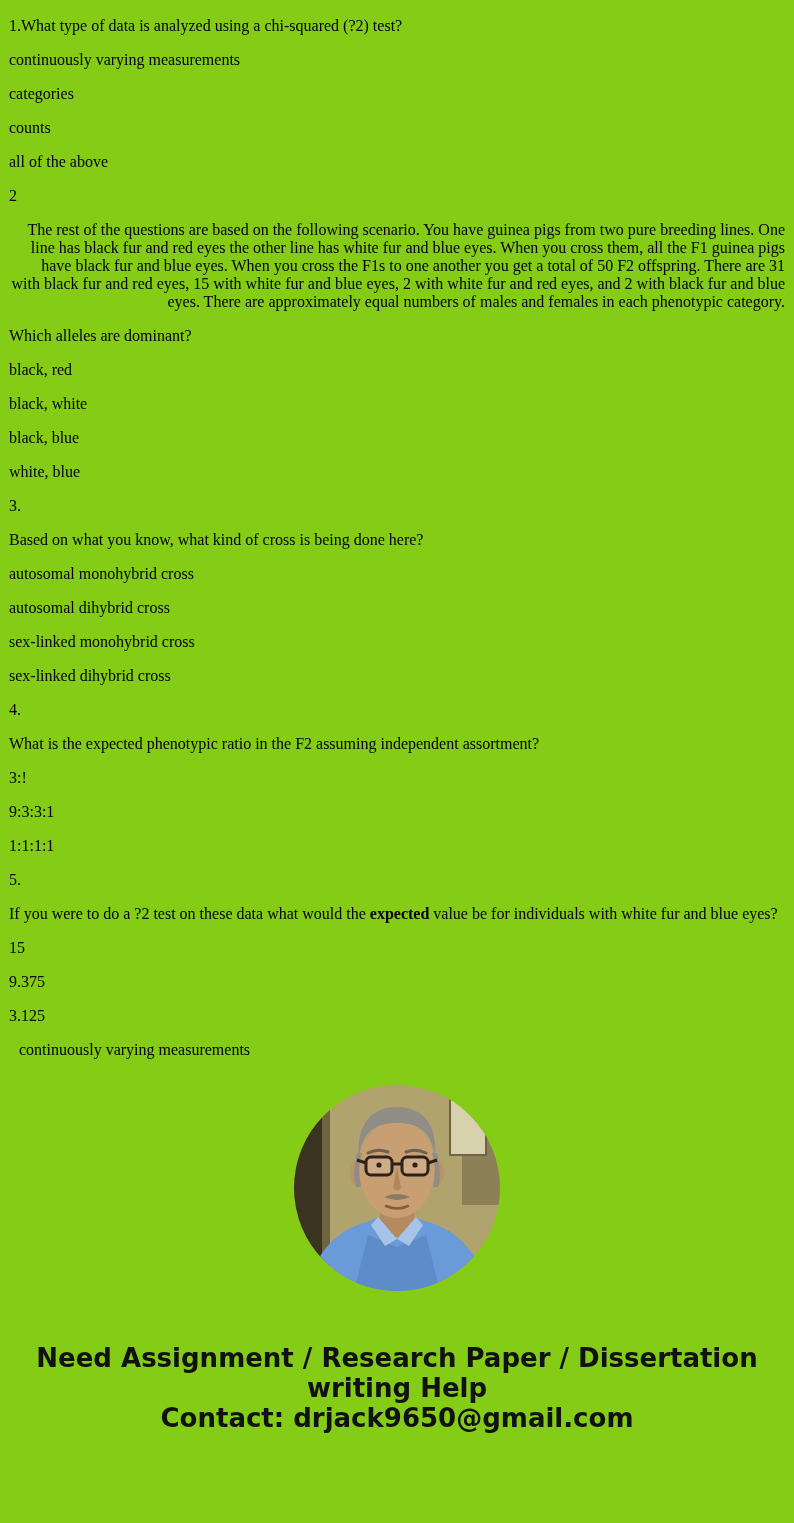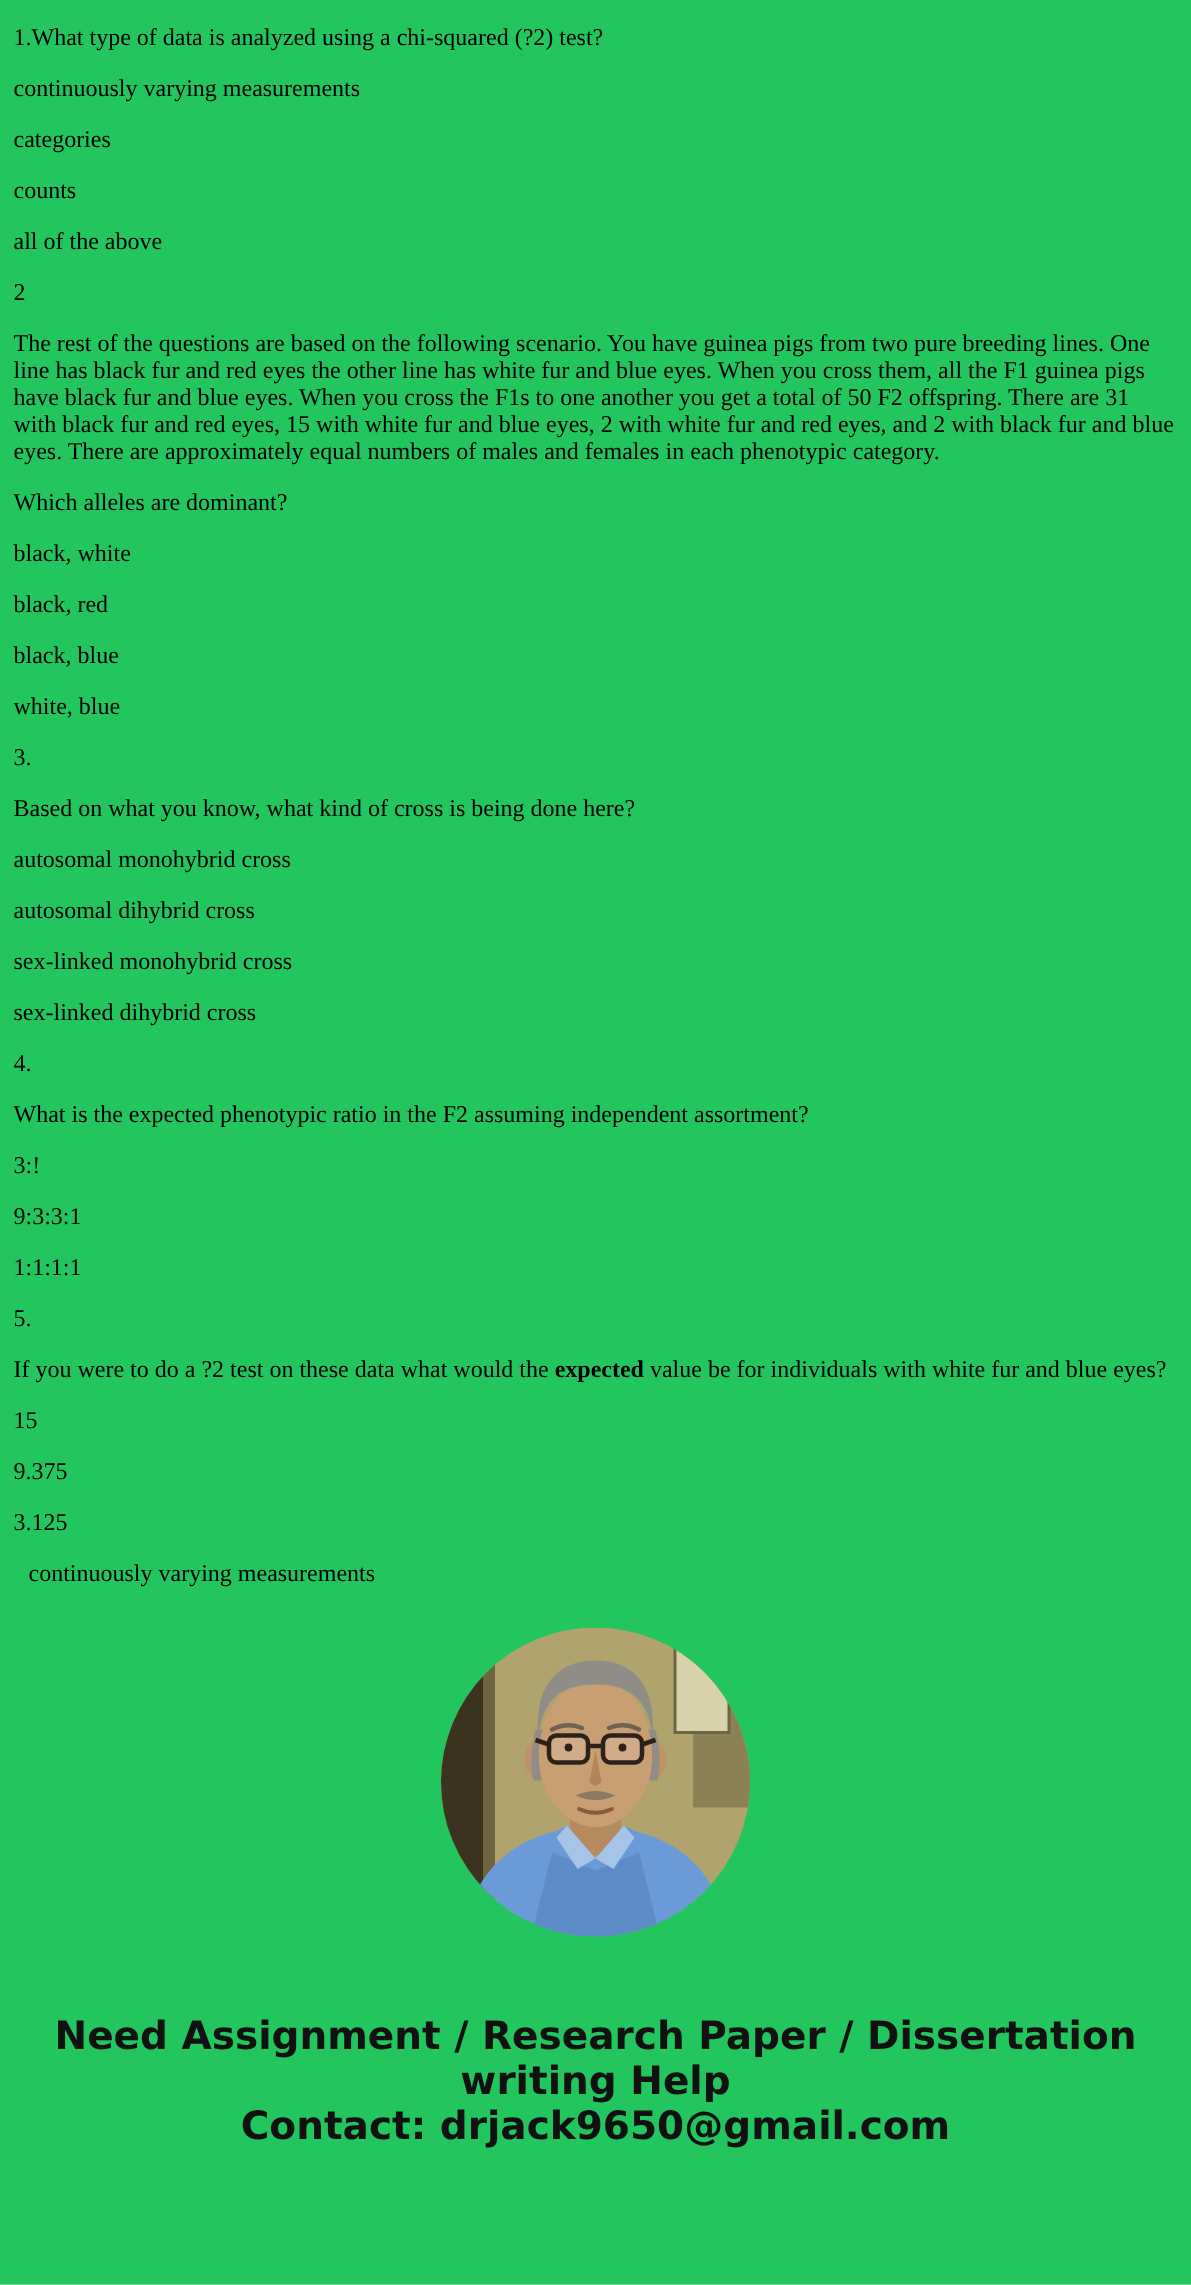--- a/index.html
+++ b/index.html
@@ -5,32 +5,32 @@
   html, body {
     margin: 0;
     padding: 0;
     background: #ffffff;
     color: #000000;
   }
   .page {
     width: 794px;
     min-height: 1523px;
     margin: 0 auto;
-    background: #22c55e;
+    background: #84cc16;
     box-sizing: border-box;
     padding: 1px 9px 20px 9px;
     font-family: "Liberation Serif", serif;
     font-size: 16px;
     line-height: 18px;
   }
   .page p {
     margin: 16px 0;
   }
   .scenario {
-    text-align: left;
+    text-align: right;
   }
   .highlighted-answer {
     margin-left: 10px !important;
   }
   .portrait-wrap {
     margin-top: 26px;
     text-align: center;
   }
   .portrait-wrap svg {
     display: inline-block;
@@ -59,22 +59,22 @@
   <p>continuously varying measurements</p>
   <p>categories</p>
   <p>counts</p>
   <p>all of the above</p>
 
   <p>2</p>
 
   <p class="scenario">The rest of the questions are based on the following scenario. You have guinea pigs from two pure breeding lines. One line has black fur and red eyes the other line has white fur and blue eyes. When you cross them, all the F1 guinea pigs have black fur and blue eyes. When you cross the F1s to one another you get a total of 50 F2 offspring. There are 31 with black fur and red eyes, 15 with white fur and blue eyes, 2 with white fur and red eyes, and 2 with black fur and blue eyes. There are approximately equal numbers of males and females in each phenotypic category.</p>
 
   <p>Which alleles are dominant?</p>
+  <p>black, red</p>
   <p>black, white</p>
-  <p>black, red</p>
   <p>black, blue</p>
   <p>white, blue</p>
 
   <p>3.</p>
   <p>Based on what you know, what kind of cross is being done here?</p>
   <p>autosomal monohybrid cross</p>
   <p>autosomal dihybrid cross</p>
   <p>sex-linked monohybrid cross</p>
   <p>sex-linked dihybrid cross</p>
 

